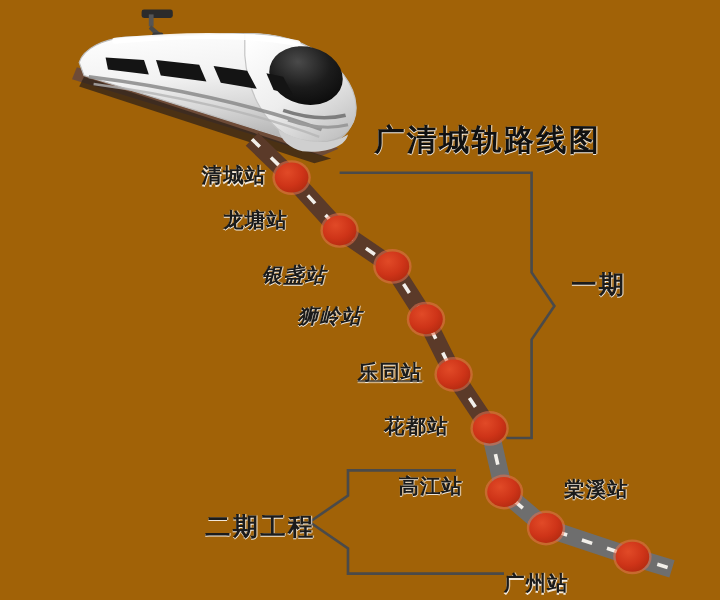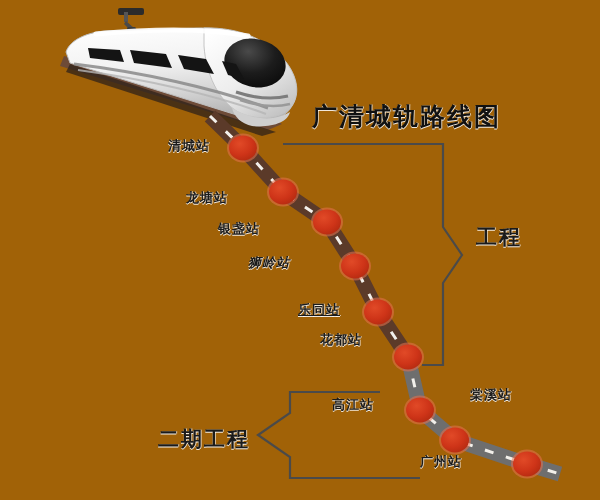--- a/index.html
+++ b/index.html
@@ -28,21 +28,21 @@
     position: absolute;
     font-family: "DejaVu Sans", "Liberation Sans", sans-serif;
     font-weight: bold;
     color: #1b1b1b;
     white-space: nowrap;
     letter-spacing: 1px;
     line-height: 1.05;
     text-shadow: 0 1px 0 rgba(255,255,255,0.85), 1px 0 0 rgba(255,255,255,0.6);
   }
   .station-label {
-    font-size: 13px;
+    font-size: 17px;
   }
   .title-label {
     font-size: 25px;
     letter-spacing: 2px;
     color: #111111;
   }
   .phase-label {
     font-size: 21px;
     letter-spacing: 2px;
     color: #1b1b1b;
@@ -180,27 +180,27 @@
 
     <g id="bracket-group">
       <path id="bracket-1" d="M 283 144 L 443 144 L 443 227 L 462 255 L 443 283 L 443 365 L 422 365" fill="none" stroke="#4A4A4A" stroke-width="2.2" stroke-linejoin="miter" stroke-linecap="butt"></path>
       <path id="bracket-2" d="M 380 392 L 290 392 L 290 413 L 258 435 L 290 457 L 290 478 L 420 478" fill="none" stroke="#4A4A4A" stroke-width="2.2" stroke-linejoin="miter" stroke-linecap="butt"></path>
     </g>
   </svg>
 
   <div id="text-layer">
     <div class="label title-label" id="map-title" style="left: 312px; top: 104px;">广清城轨路线图</div>
   <div class="label station-label" style="left: 168px; top: 139px; color: rgb(27, 27, 27);">清城站</div>
-      <div class="label station-label" style="left: 186px; top: 191px; color: rgb(27, 27, 27);">龙塘站</div>
-      <div class="label station-label" style="left: 218px; top: 222px; color: rgb(27, 27, 27);">银盏站</div>
+      <div class="label station-label" style="left: 186px; top: 176px; color: rgb(27, 27, 27);">龙塘站</div>
+      <div class="label station-label" style="left: 218px; top: 222px; color: rgb(27, 27, 27); font-style: italic;">银盏站</div>
       <div class="label station-label" style="left: 248px; top: 256px; color: rgb(27, 27, 27); font-style: italic;">狮岭站</div>
       <div class="label station-label" style="left: 298px; top: 303px; color: rgb(27, 27, 27); text-decoration: underline;">乐同站</div>
-      <div class="label station-label" style="left: 320px; top: 333px; color: rgb(27, 27, 27);">花都站</div>
+      <div class="label station-label" style="left: 320px; top: 348px; color: rgb(27, 27, 27);">花都站</div>
       <div class="label station-label" style="left: 332px; top: 398px; color: rgb(27, 27, 27);">高江站</div>
-      <div class="label station-label" style="left: 470px; top: 388px; color: rgb(27, 27, 27);">棠溪站</div>
-      <div class="label station-label" style="left: 420px; top: 455px; color: rgb(27, 27, 27);">广州站</div>
+      <div class="label station-label" style="left: 470px; top: 400px; color: rgb(27, 27, 27);">棠溪站</div>
+      <div class="label station-label" style="left: 420px; top: 479px; color: rgb(27, 27, 27);">广州站</div>
       <div class="label phase-label two-line" style="left: 476px; top: 224px;">
-        <div>工程</div>
+        <div>一期</div>
       </div>
-      <div class="label phase-label" style="left: 158px; top: 428px;">二期工程</div>
+      <div class="label phase-label" style="left: 171px; top: 428px;">二期工程</div>
     </div>
 
 </div>
 
 </body></html>

